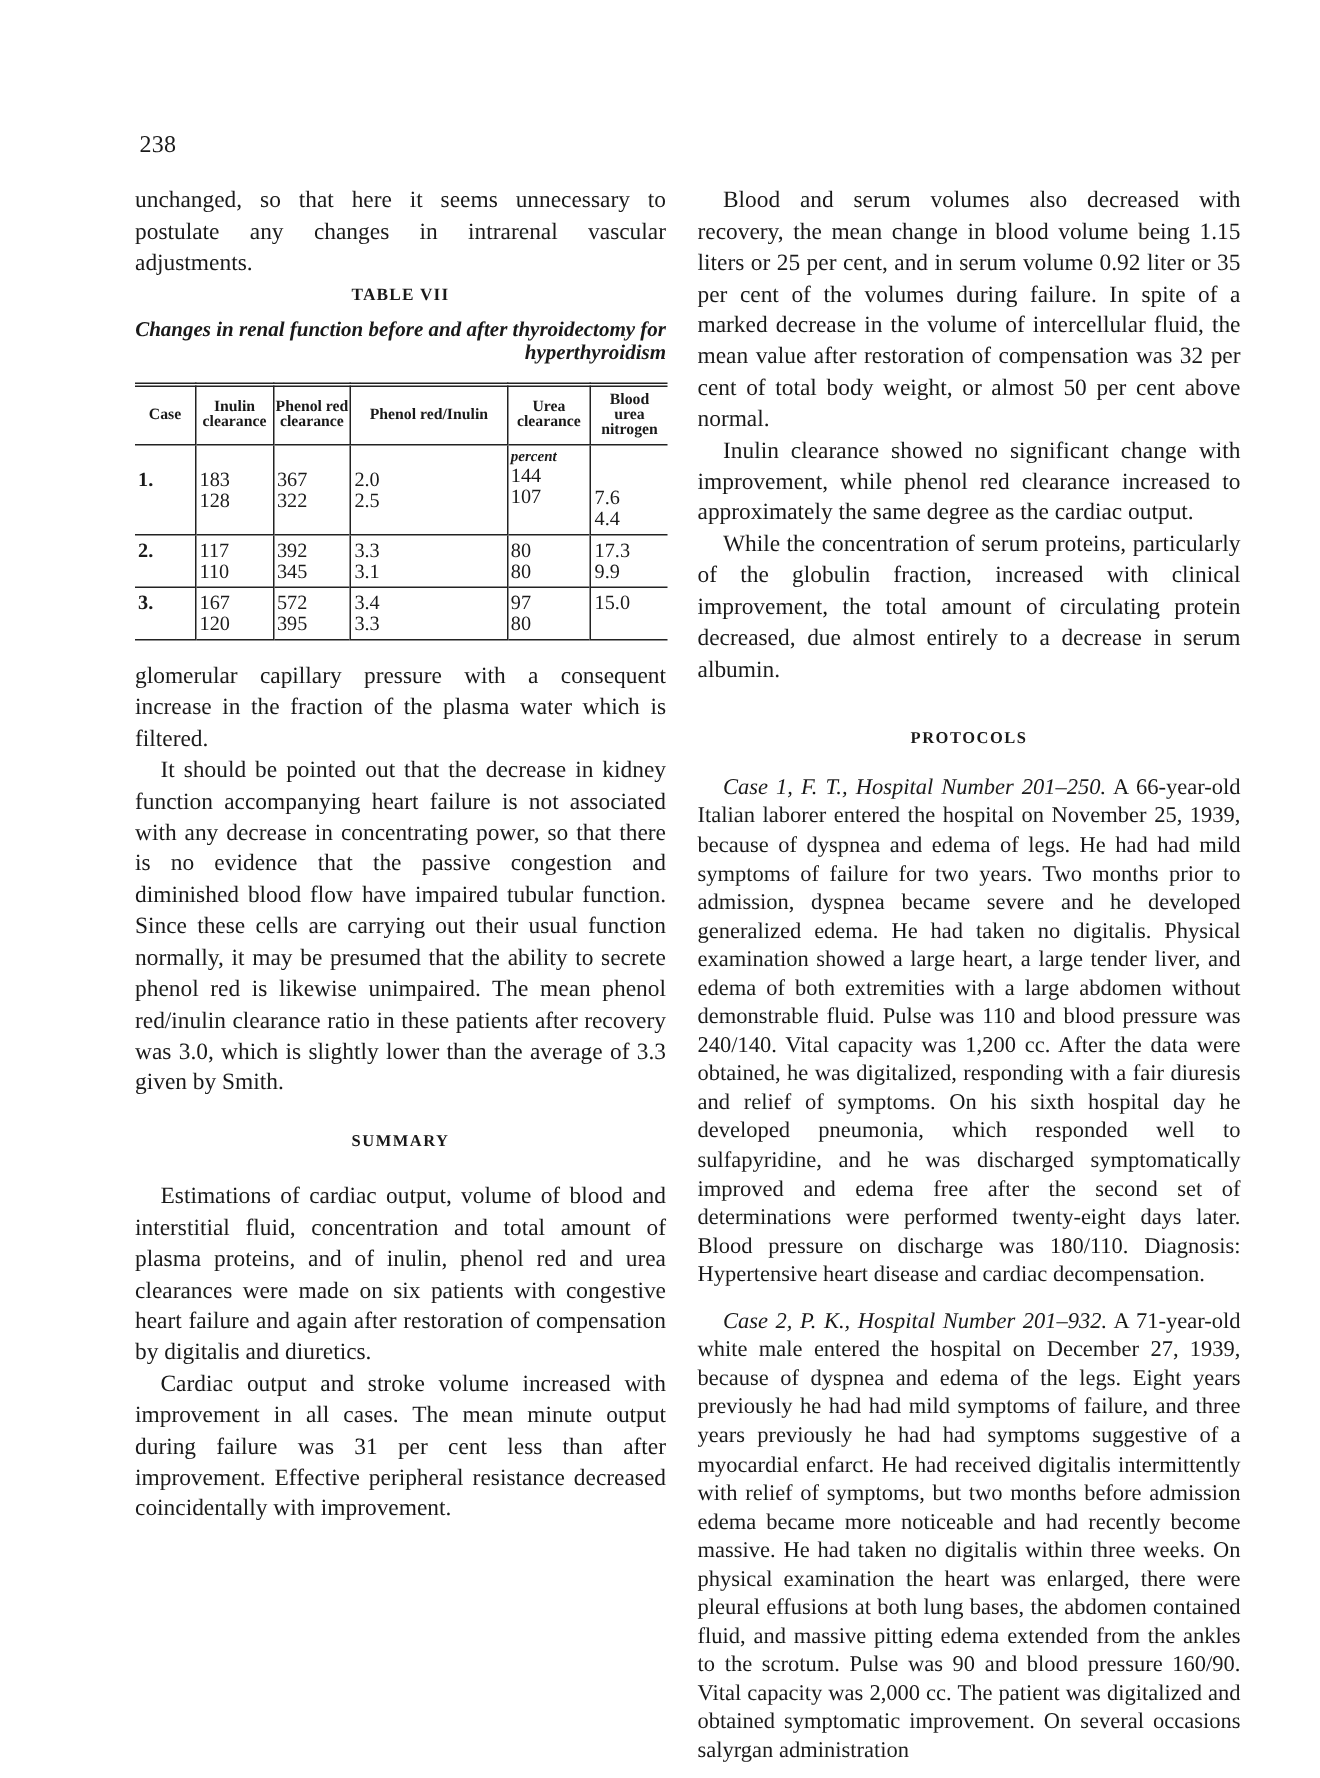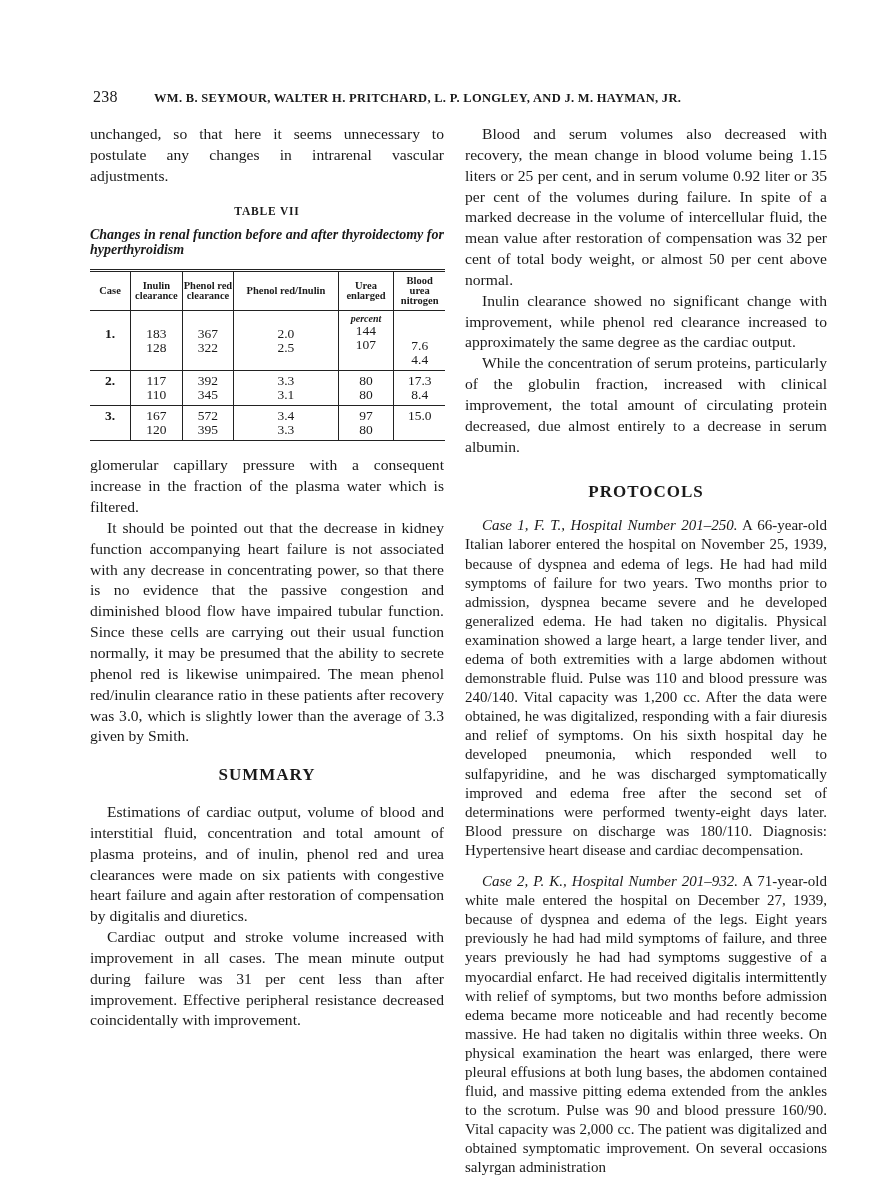--- a/index.html
+++ b/index.html
@@ -7,56 +7,55 @@
          font-family:"Liberation Serif","DejaVu Serif",serif; color:#1a1a1a; }
   .running-head { position:absolute; top:88px; left:93px; width:760px; height:22px;
          font-size:12.5px; letter-spacing:0.2px; }
   .running-head .pno { position:absolute; left:0; top:0; font-size:16px; }
   .running-head .authors { position:absolute; left:61px; top:3px; font-size:12.5px; font-weight:bold; letter-spacing:0.3px; }
   .col { position:absolute; top:124px; font-size:15.6px; line-height:20.85px; text-align:justify; }
   .col-left { left:90px; width:354px; }
   .col-right { left:465px; width:362px; }
   .col p { margin:0; }
   .indent { text-indent:17px; }
-  .heading { text-align:center; font-size:17px; letter-spacing:1px; font-weight:bold; }
-  .table-title { text-align:center; font-size:11.5px; letter-spacing:0.8px; margin-top:14px; font-weight:bold; }
-  .table-caption { text-align:left; font-style:italic; font-size:14px; line-height:15px; margin-top:6px; font-weight:bold; }
+  .heading { text-align:center; font-size:11px; letter-spacing:1px; font-weight:bold; }
+  .table-title { text-align:center; font-size:11.5px; letter-spacing:0.8px; font-weight:bold; }
+  .table-caption { text-align:right; font-style:italic; font-size:14px; line-height:15px; margin-top:6px; font-weight:bold; }
   table.t7 { border-collapse:collapse; width:355px; margin-top:12px; font-size:13.5px; line-height:14px;
         border-top:3px double #222; border-bottom:1.5px solid #222; }
   table.t7 th { font-weight:bold; font-size:10.5px; line-height:10px; border-bottom:1.5px solid #222; padding:4px 1px; text-align:center; }
-  table.t7 td { padding:3px 2px; vertical-align:top; text-align:center; }
+  table.t7 td { padding:3px 2px; vertical-align:top; }
   table.t7 th + th, table.t7 td + td { border-left:1.5px solid #222; }
   table.t7 tr.grp td { border-top:1.5px solid #222; }
   .pct { font-style:italic; font-size:10px; line-height:10px; display:block; font-weight:bold; }
   .case-no { font-weight:bold; }
   .case-label { font-style:italic; }
   .proto { font-size:15px; line-height:19.1px; }
 </style>
 </head>
 <body>
 
 <div class="running-head">
   <span class="pno">238</span>
-  <span class="authors">WM. B. SEYMOUR, WALTER H. PRITCHARD, L. P. LONGLEY, AND J. M. HAYMAN, JR.</span>
 </div>
 
 <div class="col col-left">
   <p>unchanged, so that here it seems unnecessary to postulate any changes in intrarenal vascular adjustments.</p>
 
   <div class="table-title">TABLE VII</div>
   <div class="table-caption">Changes in renal function before and after thyroidectomy for hyperthyroidism</div>
 
   <table class="t7">
     <thead>
       <tr>
         <th style="width:36px">Case</th>
         <th style="width:46px">Inulin clearance</th>
         <th style="width:46px">Phenol red clearance</th>
         <th style="width:96px">Phenol red/Inulin</th>
-        <th style="width:50px">Urea enlarged</th>
+        <th style="width:50px">Urea clearance</th>
         <th style="width:46px">Blood urea nitrogen</th>
       </tr>
     </thead>
     <tbody>
       <tr>
         <td class="case-no" style="padding-top:16px">1.</td>
         <td style="padding-top:16px">
             <div>183</div>
             <div>128</div>
           </td>
@@ -91,21 +90,21 @@
         <td>
             <div>3.3</div>
             <div>3.1</div>
           </td>
         <td>
             <div>80</div>
             <div>80</div>
           </td>
         <td>
             <div>17.3</div>
-            <div>8.4</div>
+            <div>9.9</div>
           </td>
       </tr>
       <tr class="grp">
         <td class="case-no">3.</td>
         <td>
             <div>167</div>
             <div>120</div>
           </td>
         <td>
             <div>572</div>

